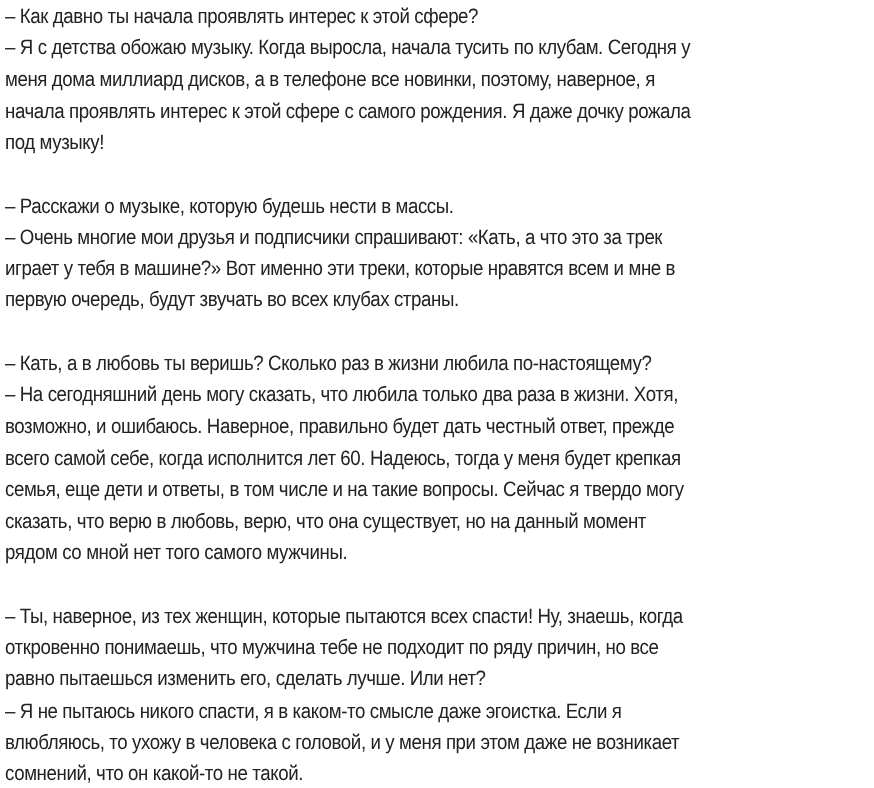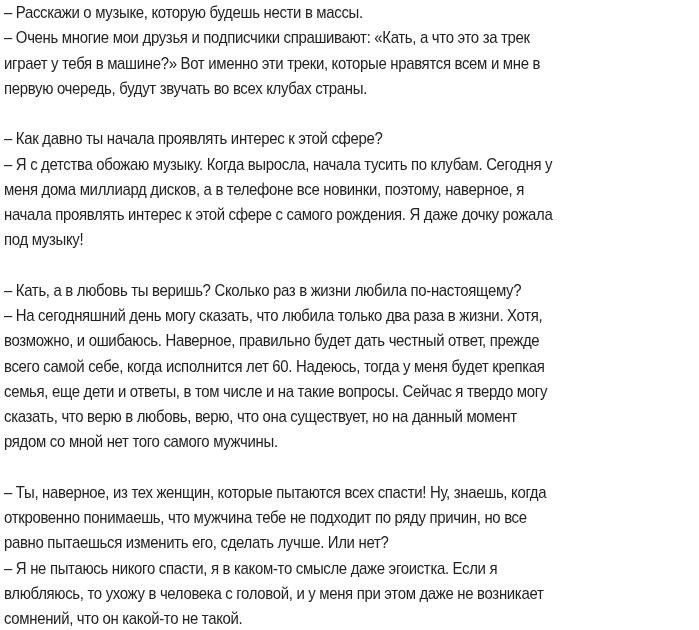--- a/index.html
+++ b/index.html
@@ -34,32 +34,32 @@
       transform-origin: left center;
       transform: scaleX(0.9);
     }
   </style>
 </head>
 <body>
 
 <div class="article">
 
   <div class="para">
-    <span class="line">– Расскажи о музыке, которую будешь нести в массы.</span>
-    <span class="line">– Очень многие мои друзья и подписчики спрашивают: «Кать, а что это за трек</span>
-    <span class="line">играет у тебя в машине?» Вот именно эти треки, которые нравятся всем и мне в</span>
-    <span class="line">первую очередь, будут звучать во всех клубах страны.</span>
-  </div>
-
-  <div class="para">
     <span class="line">– Как давно ты начала проявлять интерес к этой сфере?</span>
     <span class="line">– Я с детства обожаю музыку. Когда выросла, начала тусить по клубам. Сегодня у</span>
     <span class="line">меня дома миллиард дисков, а в телефоне все новинки, поэтому, наверное, я</span>
     <span class="line">начала проявлять интерес к этой сфере с самого рождения. Я даже дочку рожала</span>
     <span class="line">под музыку!</span>
+  </div>
+
+  <div class="para">
+    <span class="line">– Расскажи о музыке, которую будешь нести в массы.</span>
+    <span class="line">– Очень многие мои друзья и подписчики спрашивают: «Кать, а что это за трек</span>
+    <span class="line">играет у тебя в машине?» Вот именно эти треки, которые нравятся всем и мне в</span>
+    <span class="line">первую очередь, будут звучать во всех клубах страны.</span>
   </div>
 
   <div class="para">
     <span class="line">– Кать, а в любовь ты веришь? Сколько раз в жизни любила по-настоящему?</span>
     <span class="line">– На сегодняшний день могу сказать, что любила только два раза в жизни. Хотя,</span>
     <span class="line">возможно, и ошибаюсь. Наверное, правильно будет дать честный ответ, прежде</span>
     <span class="line">всего самой себе, когда исполнится лет 60. Надеюсь, тогда у меня будет крепкая</span>
     <span class="line">семья, еще дети и ответы, в том числе и на такие вопросы. Сейчас я твердо могу</span>
     <span class="line">сказать, что верю в любовь, верю, что она существует, но на данный момент</span>
     <span class="line">рядом со мной нет того самого мужчины.</span>

